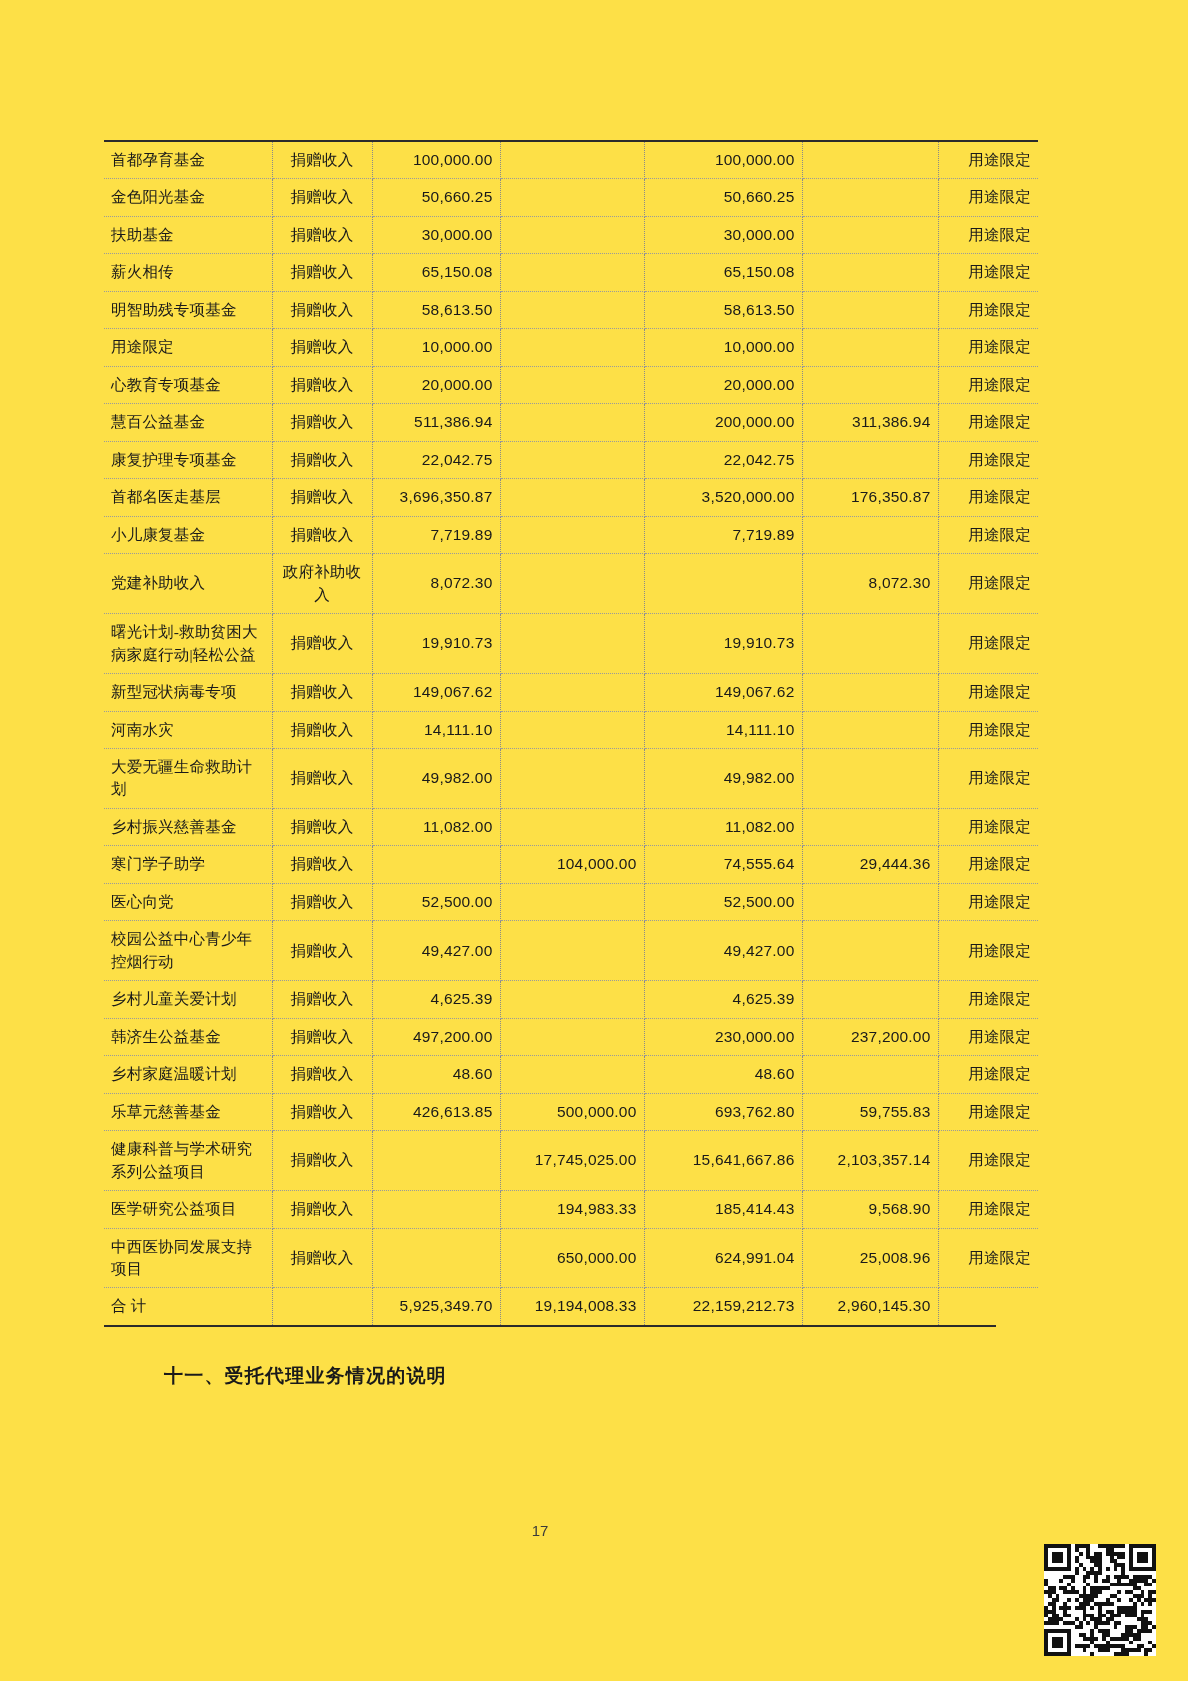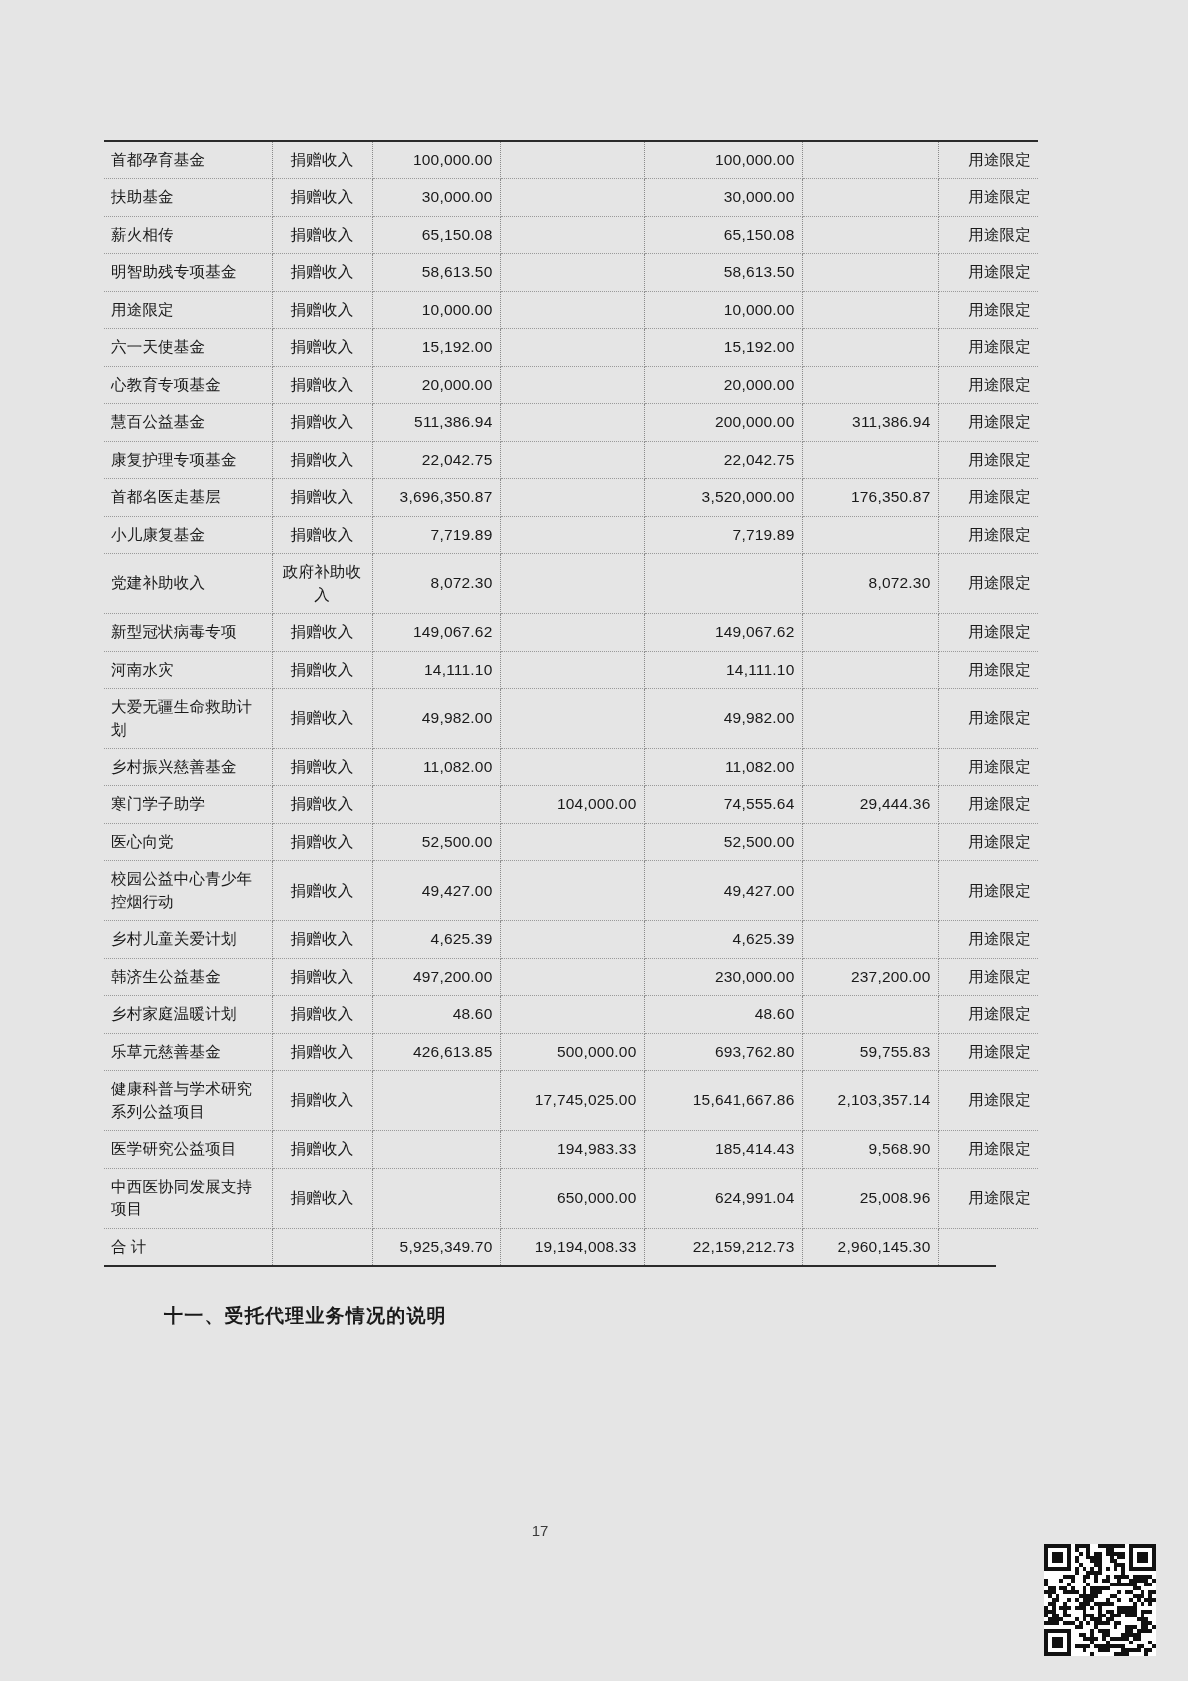--- a/index.html
+++ b/index.html
@@ -13,21 +13,21 @@
     position: relative;
     font-family: "Liberation Serif", "DejaVu Serif", serif;
     color: #1a1a1a;
     overflow: hidden;
   }
 
   
   .page {
     position: absolute;
     inset: 0;
-    background: #e5e5e5;
+    background: #fde047;
   }
 
   .sheet {
     position: absolute;
     left: 104px;
     top: 140px;
     width: 892px;
   }
 
   table.fin {
@@ -156,20 +156,29 @@
           <tr class="toprule">
             <td class="cell-name">首都孕育基金</td>
             <td class="cell-type">捐赠收入</td>
             <td class="cell-num">100,000.00</td>
             <td class="cell-num"></td>
             <td class="cell-num">100,000.00</td>
             <td class="cell-num"></td>
             <td class="cell-note">用途限定</td>
           </tr>
           <tr>
+            <td class="cell-name">金色阳光基金</td>
+            <td class="cell-type">捐赠收入</td>
+            <td class="cell-num">50,660.25</td>
+            <td class="cell-num"></td>
+            <td class="cell-num">50,660.25</td>
+            <td class="cell-num"></td>
+            <td class="cell-note">用途限定</td>
+          </tr>
+          <tr>
             <td class="cell-name">扶助基金</td>
             <td class="cell-type">捐赠收入</td>
             <td class="cell-num">30,000.00</td>
             <td class="cell-num"></td>
             <td class="cell-num">30,000.00</td>
             <td class="cell-num"></td>
             <td class="cell-note">用途限定</td>
           </tr>
           <tr>
             <td class="cell-name">薪火相传</td>
@@ -188,29 +197,20 @@
             <td class="cell-num">58,613.50</td>
             <td class="cell-num"></td>
             <td class="cell-note">用途限定</td>
           </tr>
           <tr>
             <td class="cell-name">用途限定</td>
             <td class="cell-type">捐赠收入</td>
             <td class="cell-num">10,000.00</td>
             <td class="cell-num"></td>
             <td class="cell-num">10,000.00</td>
-            <td class="cell-num"></td>
-            <td class="cell-note">用途限定</td>
-          </tr>
-          <tr>
-            <td class="cell-name">六一天使基金</td>
-            <td class="cell-type">捐赠收入</td>
-            <td class="cell-num">15,192.00</td>
-            <td class="cell-num"></td>
-            <td class="cell-num">15,192.00</td>
             <td class="cell-num"></td>
             <td class="cell-note">用途限定</td>
           </tr>
           <tr>
             <td class="cell-name">心教育专项基金</td>
             <td class="cell-type">捐赠收入</td>
             <td class="cell-num">20,000.00</td>
             <td class="cell-num"></td>
             <td class="cell-num">20,000.00</td>
             <td class="cell-num"></td>
@@ -252,20 +252,29 @@
             <td class="cell-num"></td>
             <td class="cell-note">用途限定</td>
           </tr>
           <tr>
             <td class="cell-name">党建补助收入</td>
             <td class="cell-type">政府补助收入</td>
             <td class="cell-num">8,072.30</td>
             <td class="cell-num"></td>
             <td class="cell-num"></td>
             <td class="cell-num">8,072.30</td>
+            <td class="cell-note">用途限定</td>
+          </tr>
+          <tr>
+            <td class="cell-name">曙光计划-救助贫困大病家庭行动|轻松公益</td>
+            <td class="cell-type">捐赠收入</td>
+            <td class="cell-num">19,910.73</td>
+            <td class="cell-num"></td>
+            <td class="cell-num">19,910.73</td>
+            <td class="cell-num"></td>
             <td class="cell-note">用途限定</td>
           </tr>
           <tr>
             <td class="cell-name">新型冠状病毒专项</td>
             <td class="cell-type">捐赠收入</td>
             <td class="cell-num">149,067.62</td>
             <td class="cell-num"></td>
             <td class="cell-num">149,067.62</td>
             <td class="cell-num"></td>
             <td class="cell-note">用途限定</td>

